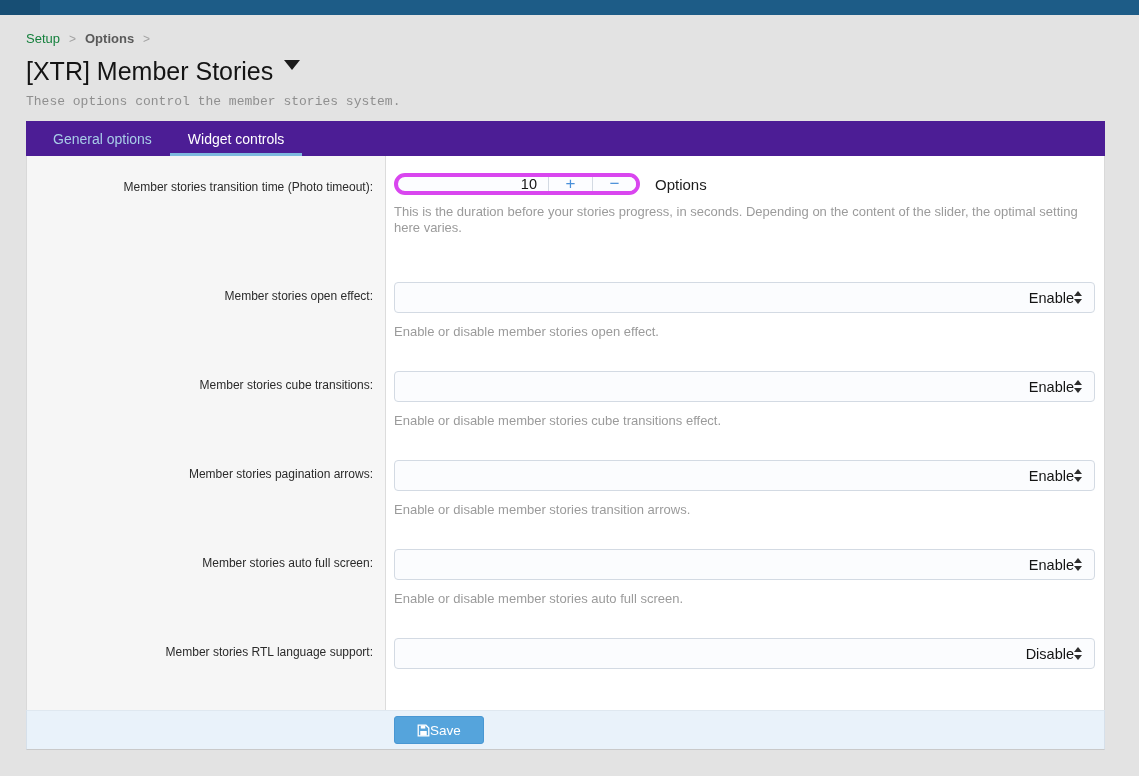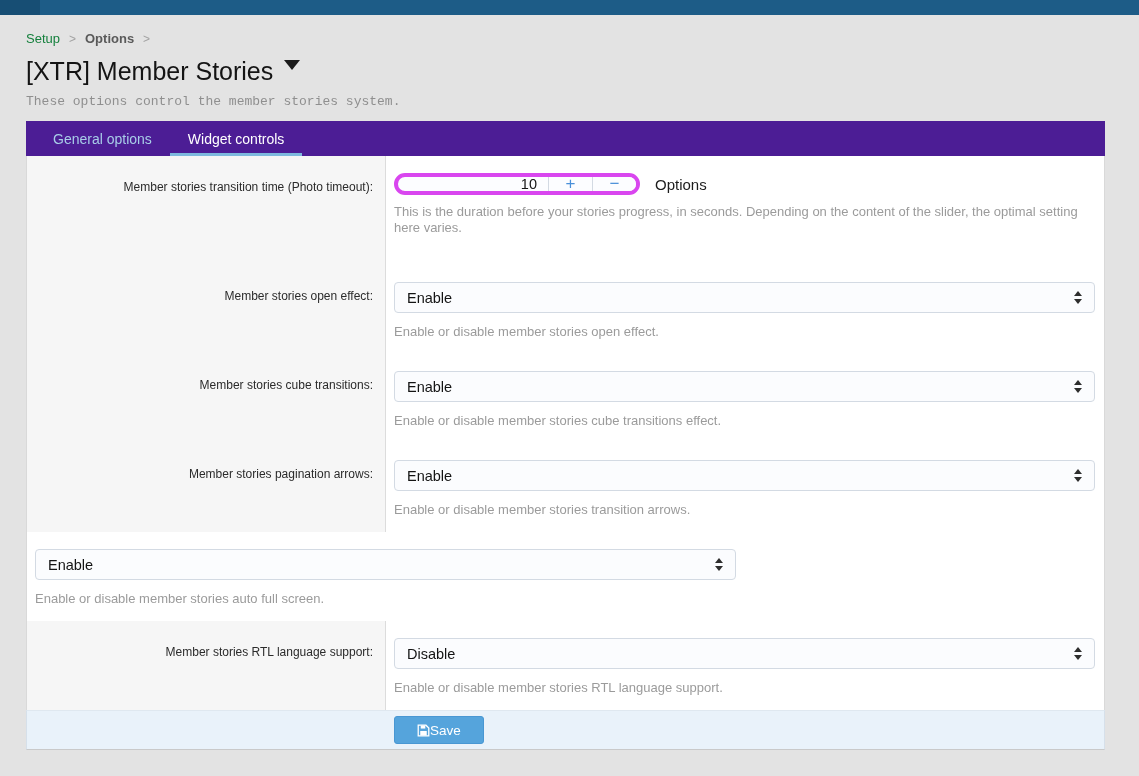--- a/index.html
+++ b/index.html
@@ -61,21 +61,21 @@
     width: 44px; display: flex; align-items: center; justify-content: center;
     border: none; border-left: 1px solid #d3dae3; background: #fcfdff;
     color: #4a90d9; font-size: 17px; cursor: pointer; font-family: "Liberation Sans", sans-serif;
   }
   .unit { margin-left: 15px; font-size: 15px; color: #1d1d1d; }
 
   
   .selectbox {
     height: 31px; width: 701px; background: #fbfcfe;
     border: 1px solid #d3dae3; border-radius: 4px;
-    display: flex; align-items: center; justify-content: space-between;
+    display: flex; align-items: center; justify-content: flex-end;
     padding: 0 12px; font-size: 14.5px; color: #141414; cursor: pointer;
   }
   .updown { display: flex; flex-direction: column; gap: 3px; }
   .tri-up { width: 0; height: 0; border-left: 4px solid transparent; border-right: 4px solid transparent; border-bottom: 5px solid #2e2e2e; }
   .tri-down { width: 0; height: 0; border-left: 4px solid transparent; border-right: 4px solid transparent; border-top: 5px solid #2e2e2e; }
 
   .hint { margin-top: 11px; font-size: 13px; color: #9b9b9b; line-height: 16px; max-width: 690px; }
   .row.num .hint { margin-top: 9px; }
 
   
@@ -170,20 +170,21 @@
           <span class="updown">
               <span class="tri-up"></span>
               <span class="tri-down"></span>
             </span>
         </div>
         <div class="hint">Enable or disable member stories transition arrows.</div>
       </div>
     </div>
 
     <div class="row sel">
+      <div class="row-label">Member stories auto full screen:</div>
       <div class="row-control">
         <div class="selectbox">
           <span>Enable</span>
           <span class="updown">
               <span class="tri-up"></span>
               <span class="tri-down"></span>
             </span>
         </div>
         <div class="hint">Enable or disable member stories auto full screen.</div>
       </div>
@@ -192,21 +193,20 @@
     <div class="row sel">
       <div class="row-label">Member stories RTL language support:</div>
       <div class="row-control">
         <div class="selectbox">
           <span>Disable</span>
           <span class="updown">
               <span class="tri-up"></span>
               <span class="tri-down"></span>
             </span>
         </div>
-        <div class="hint">Enable or disable member stories RTL language support.</div>
       </div>
     </div>
 
   </div>
 
   <div class="panel-footer">
     <button class="save-btn">
       <svg width="13" height="13" viewBox="0 0 16 16">
         <path d="M1.5 1.5 H11 L14.5 5 V14.5 H1.5 Z" fill="none" stroke="#ffffff" stroke-width="1.6"></path>
         <rect x="4.6" y="1.8" width="5.6" height="3.8" fill="#ffffff"></rect>

